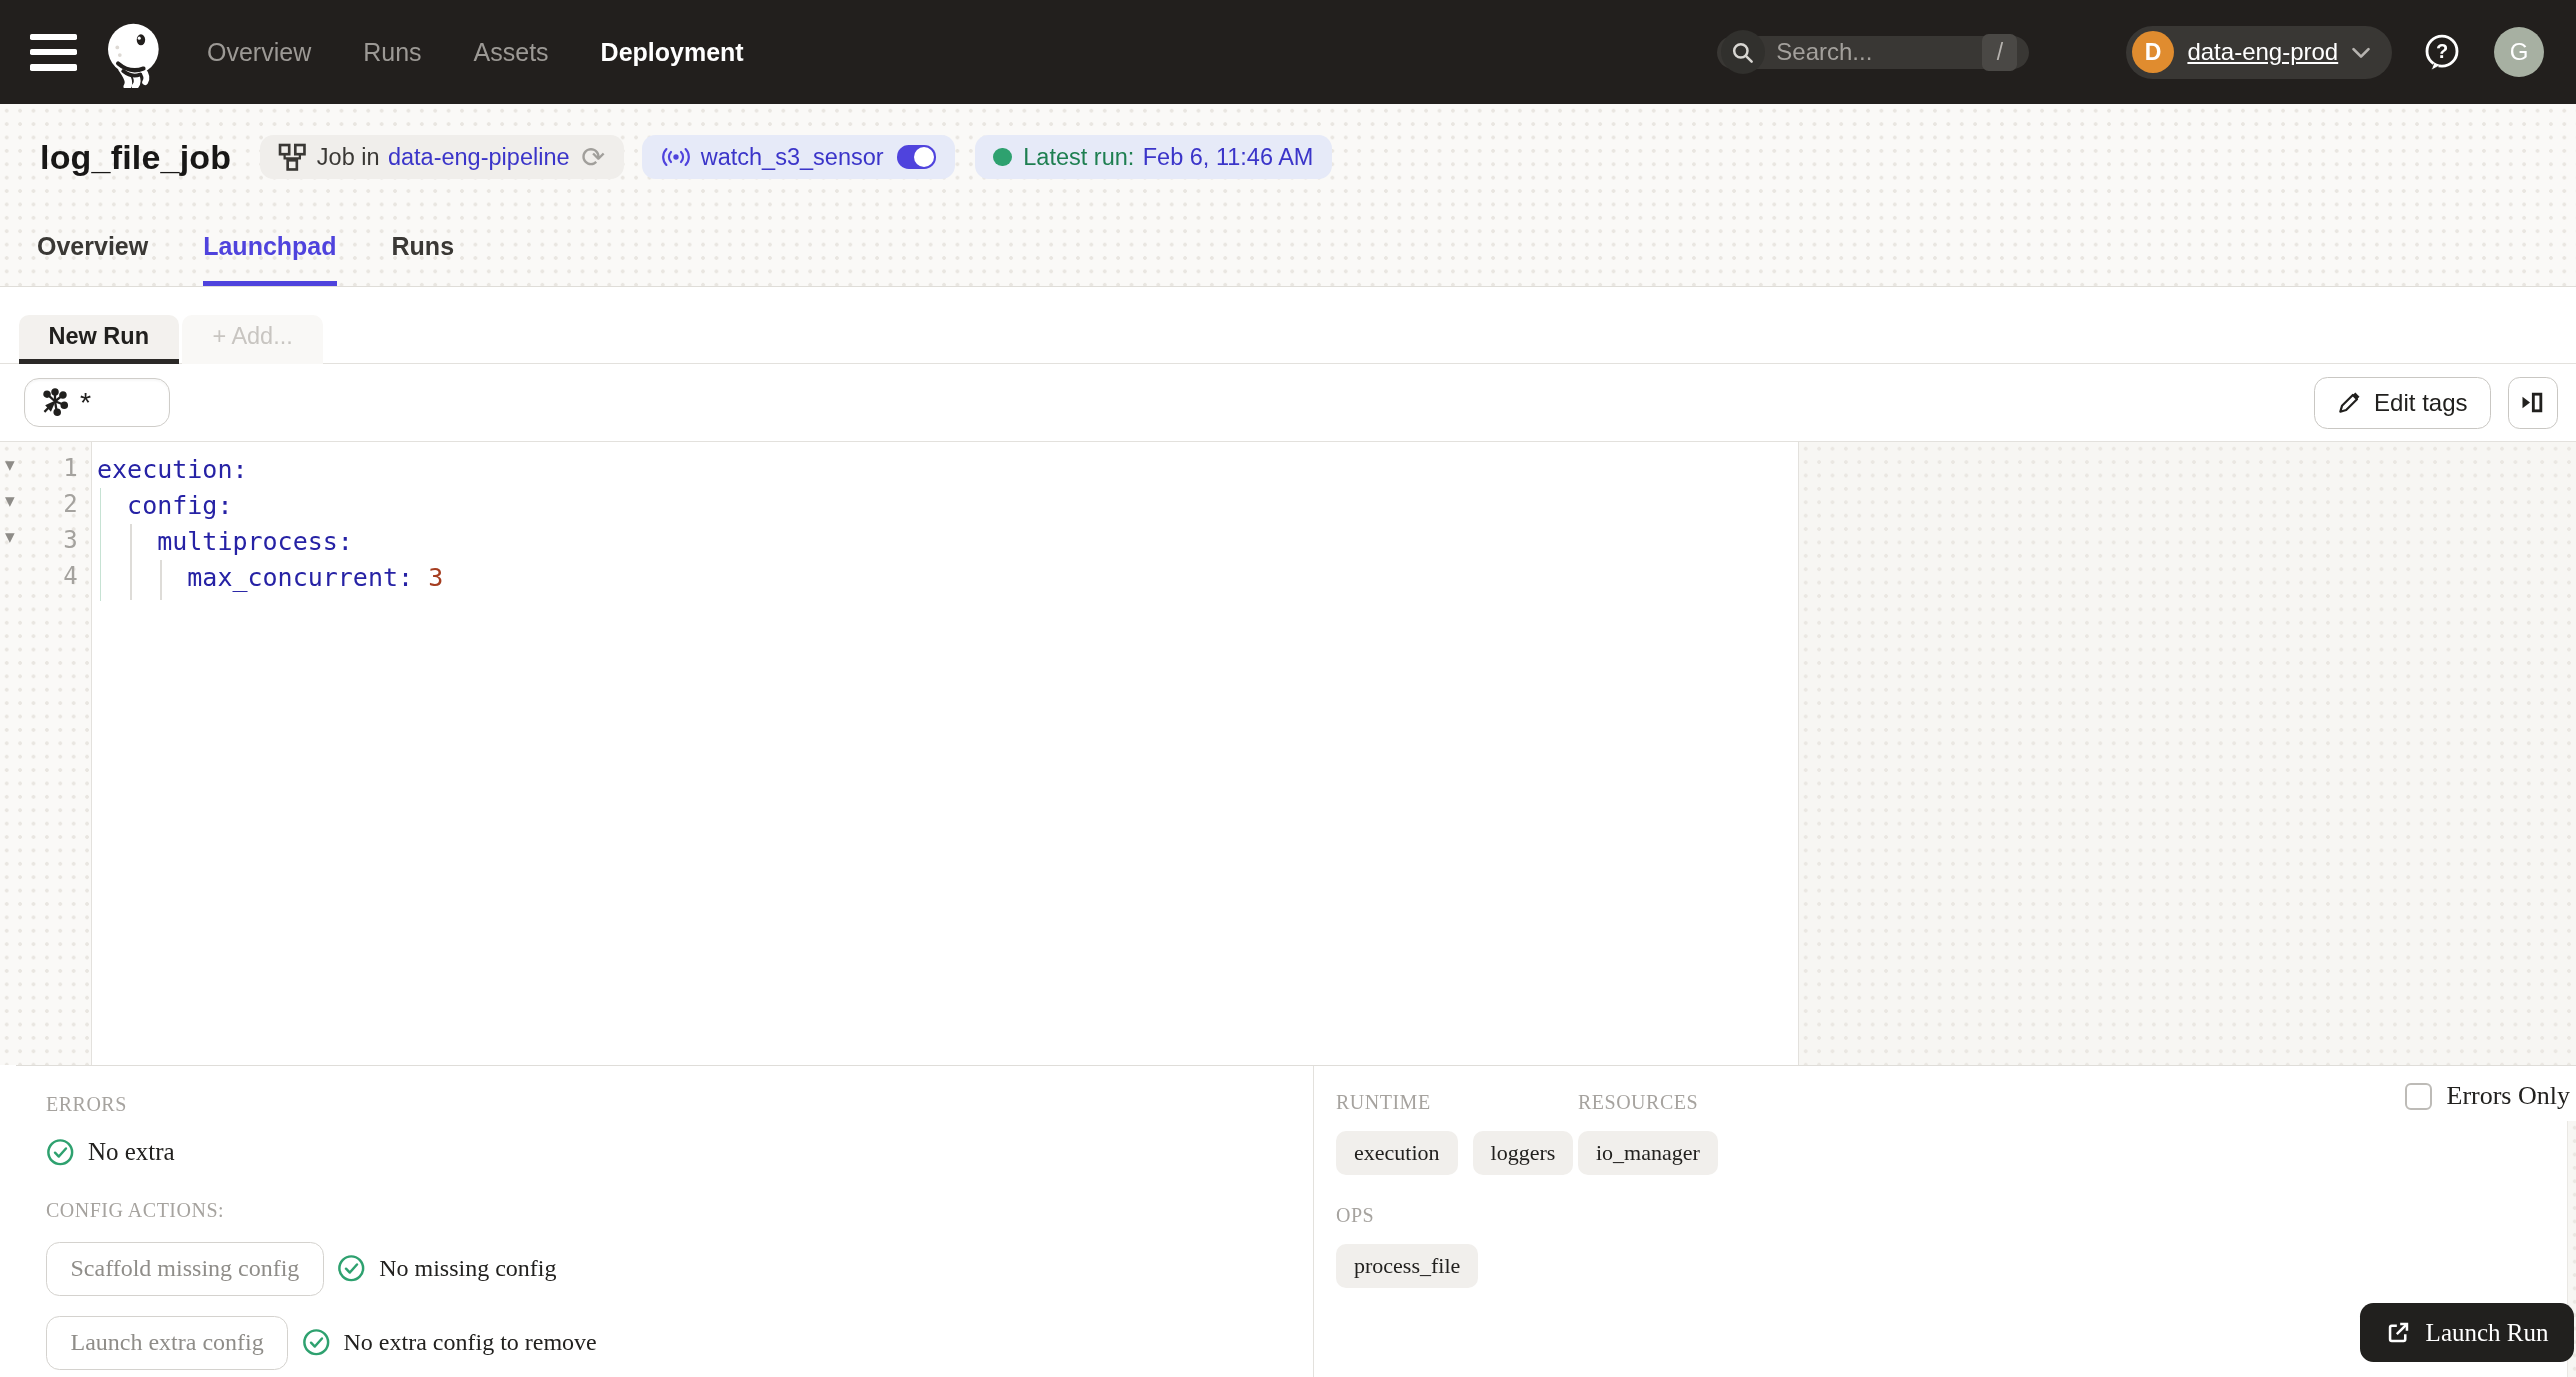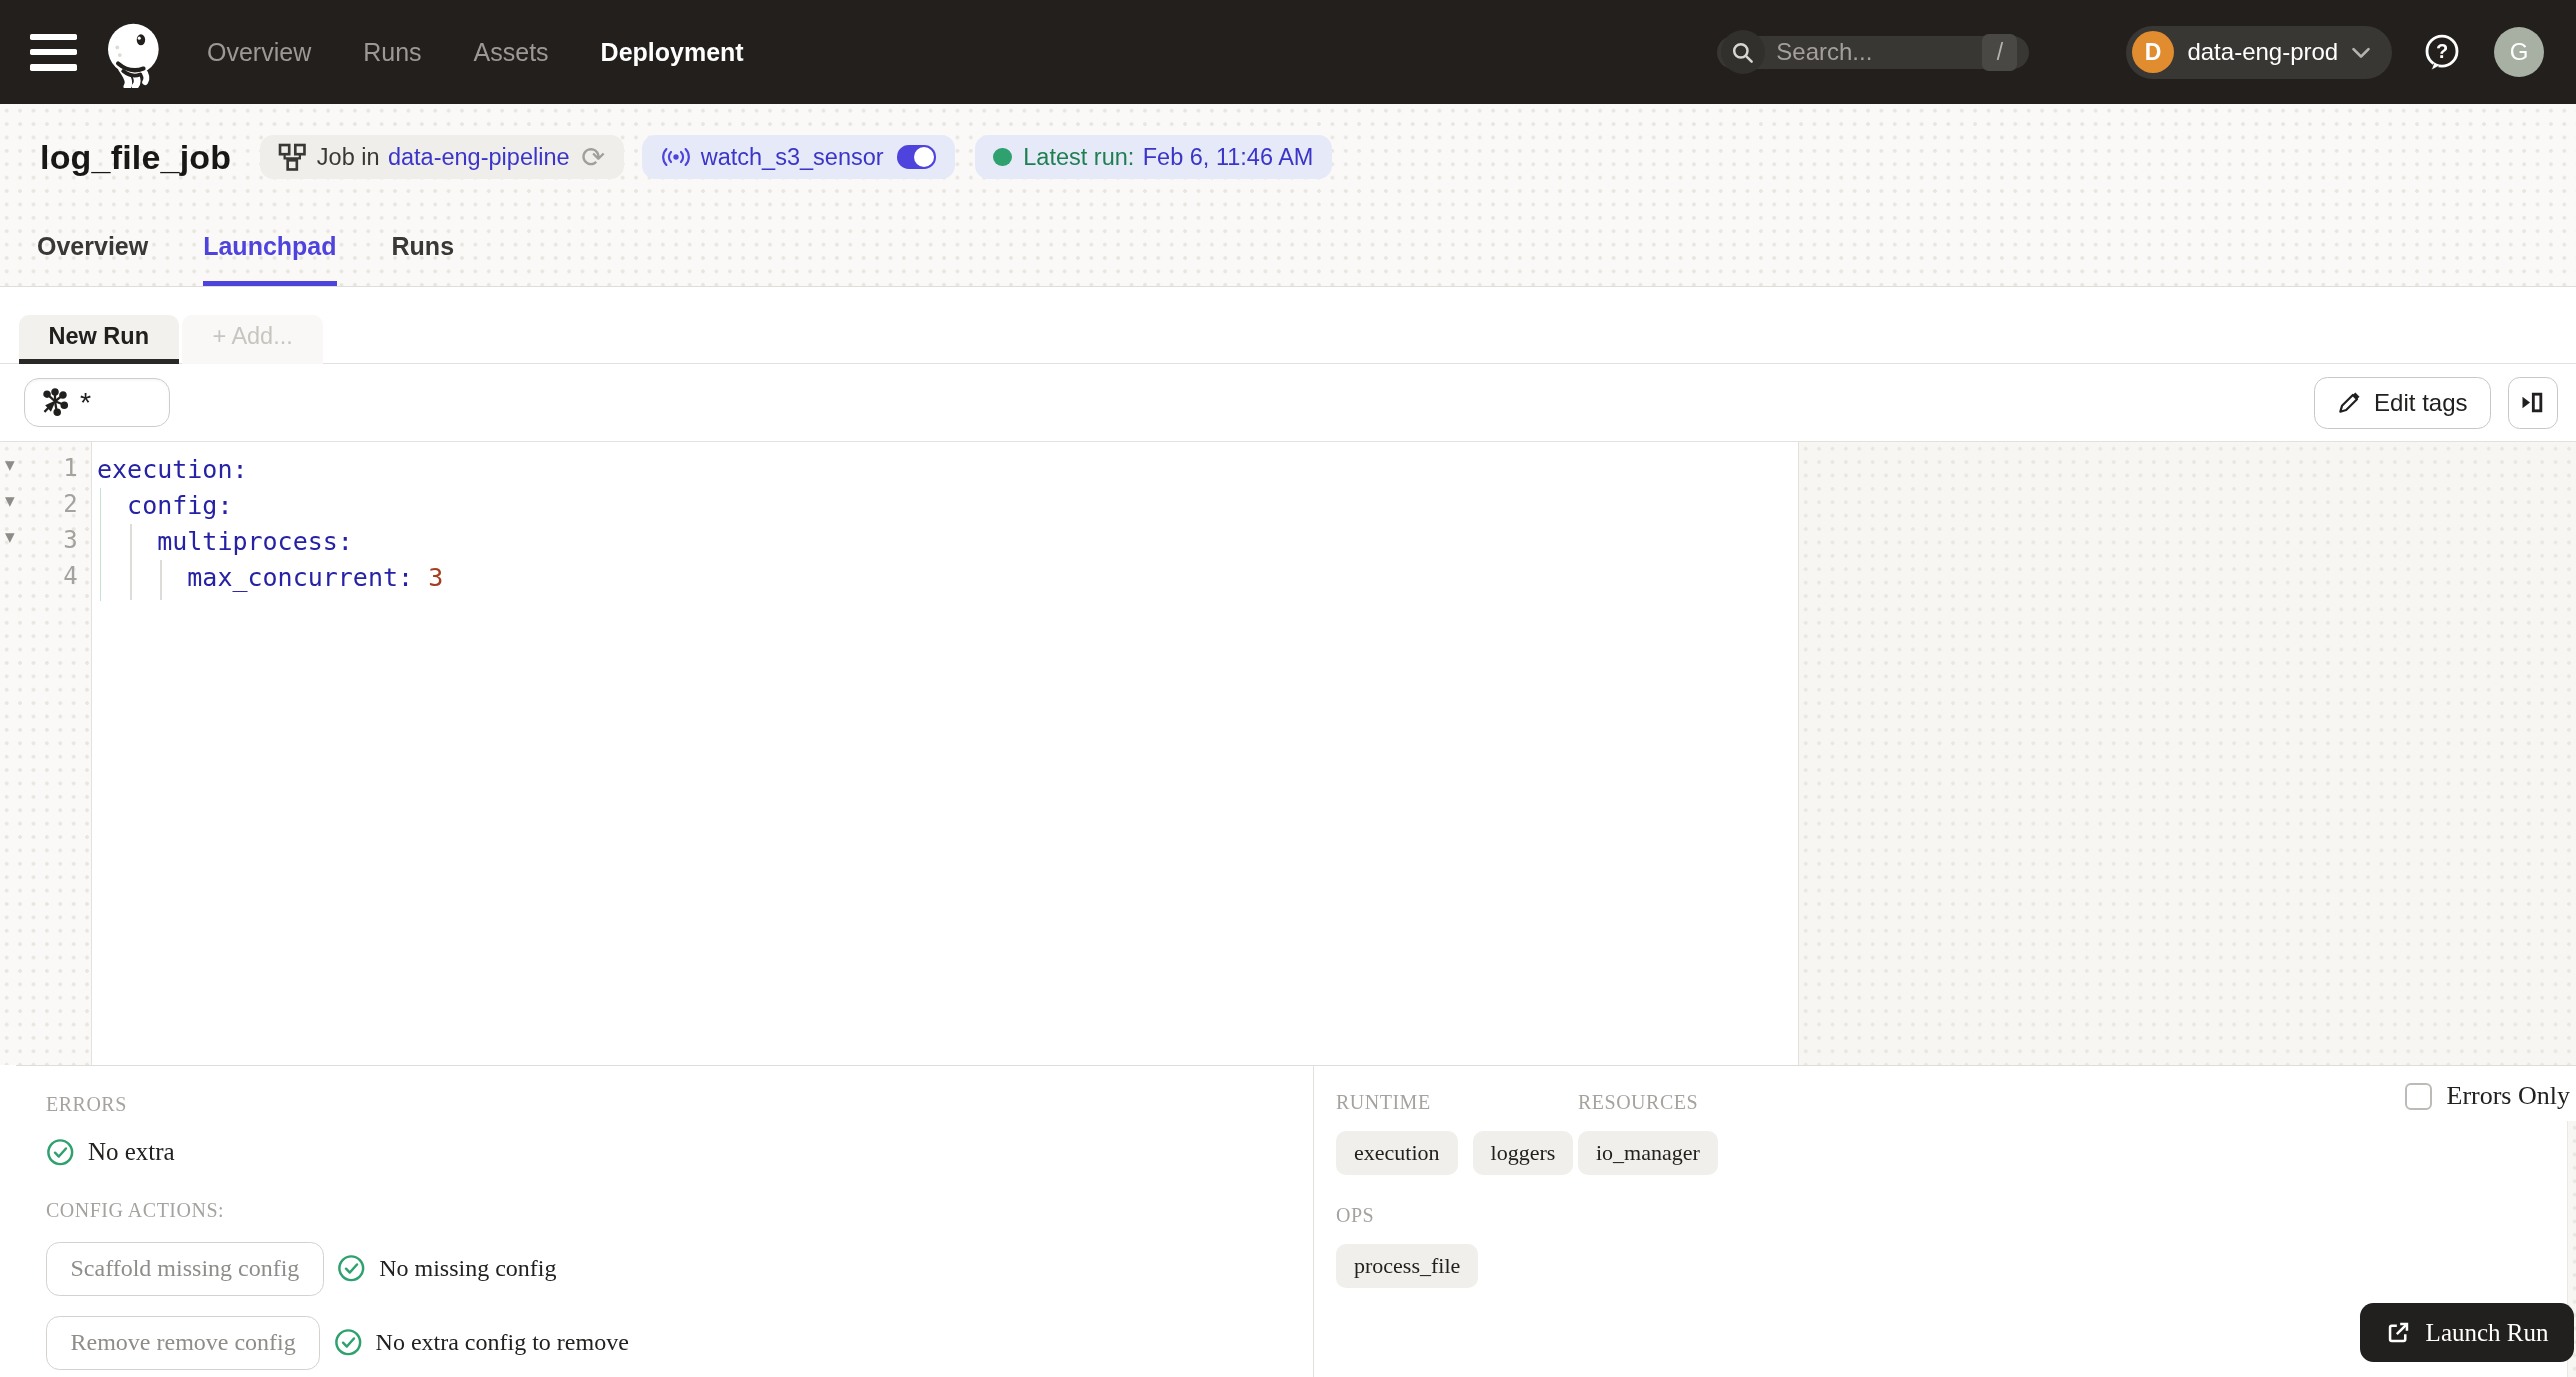--- a/index.html
+++ b/index.html
@@ -26,21 +26,21 @@
     display:flex; align-items:center; padding:0 11.8px 0 3.4px; }
   .search-iconwrap { width:44px; height:44px; border-radius:50%; background:#31302D;
     display:flex; align-items:center; justify-content:center; }
   .search-text { margin-left:11.8px; font-size:24px; color:#A3A09C; }
   .slash-badge { margin-left:auto; width:35px; height:37px; background:#4A4845; border-radius:6.7px;
     color:#B6B3AF; font-size:23px; display:flex; align-items:center; justify-content:center; }
   .org-pill { margin-left:97px; height:53px; background:#393734; border-radius:27px;
     display:flex; align-items:center; padding:0 20px 0 5.9px; cursor:pointer; }
   .org-badge { width:42px; height:42px; border-radius:50%; background:#E08C2F; color:#fff;
     font-size:23px; font-weight:600; display:flex; align-items:center; justify-content:center; }
-  .org-name { margin-left:13.4px; color:#fff; font-size:24px; font-weight:500; }
+  .org-name { margin-left:13.4px; color:#fff; font-size:24px; font-weight:500;text-decoration:underline; }
   .org-pill svg { margin-left:11.8px; }
   .help-btn { margin-left:30px; width:40px; height:40px; cursor:pointer; }
   .avatar { margin-left:32px; width:50px; height:50px; border-radius:50%; background:#A7B0A2;
     color:#fff; font-size:24px; font-weight:500; display:flex; align-items:center; justify-content:center; cursor:pointer; }
 
   
   .page-header { position:absolute; left:0; top:104px; width:100%; height:183px; }
   .title-row { height:106px; display:flex; align-items:center; padding-left:40px; }
   .page-title { font-size:34px; font-weight:700; color:#181716; letter-spacing:0.2px; }
   .pill { height:44px; border-radius:13.4px; display:flex; align-items:center; font-size:23.5px; padding:0 18.5px; }
@@ -308,21 +308,21 @@
       <div class="sec-label cfg-label">CONFIG ACTIONS:</div>
       <div class="row action-row">
         <div class="btn-disabled">Scaffold missing config</div>
         <svg width="28.5" height="28.5" viewBox="0 0 30 30">
           <circle cx="15" cy="15" r="12.5" stroke="#2EA16F" stroke-width="2.6" fill="none"></circle>
           <path d="M9.5 15.5 l4 4 7.5 -8.5" stroke="#2EA16F" stroke-width="2.6" fill="none" stroke-linecap="round" stroke-linejoin="round"></path>
         </svg>
         <span class="status-text">No missing config</span>
       </div>
       <div class="row action-row">
-        <div class="btn-disabled">Remove remove config</div>
+        <div class="btn-disabled">Launch extra config</div>
         <svg width="28.5" height="28.5" viewBox="0 0 30 30">
           <circle cx="15" cy="15" r="12.5" stroke="#2EA16F" stroke-width="2.6" fill="none"></circle>
           <path d="M9.5 15.5 l4 4 7.5 -8.5" stroke="#2EA16F" stroke-width="2.6" fill="none" stroke-linecap="round" stroke-linejoin="round"></path>
         </svg>
         <span class="status-text">No extra config to remove</span>
       </div>
     </div>
 
     <div class="b-right">
       <div class="cols">

